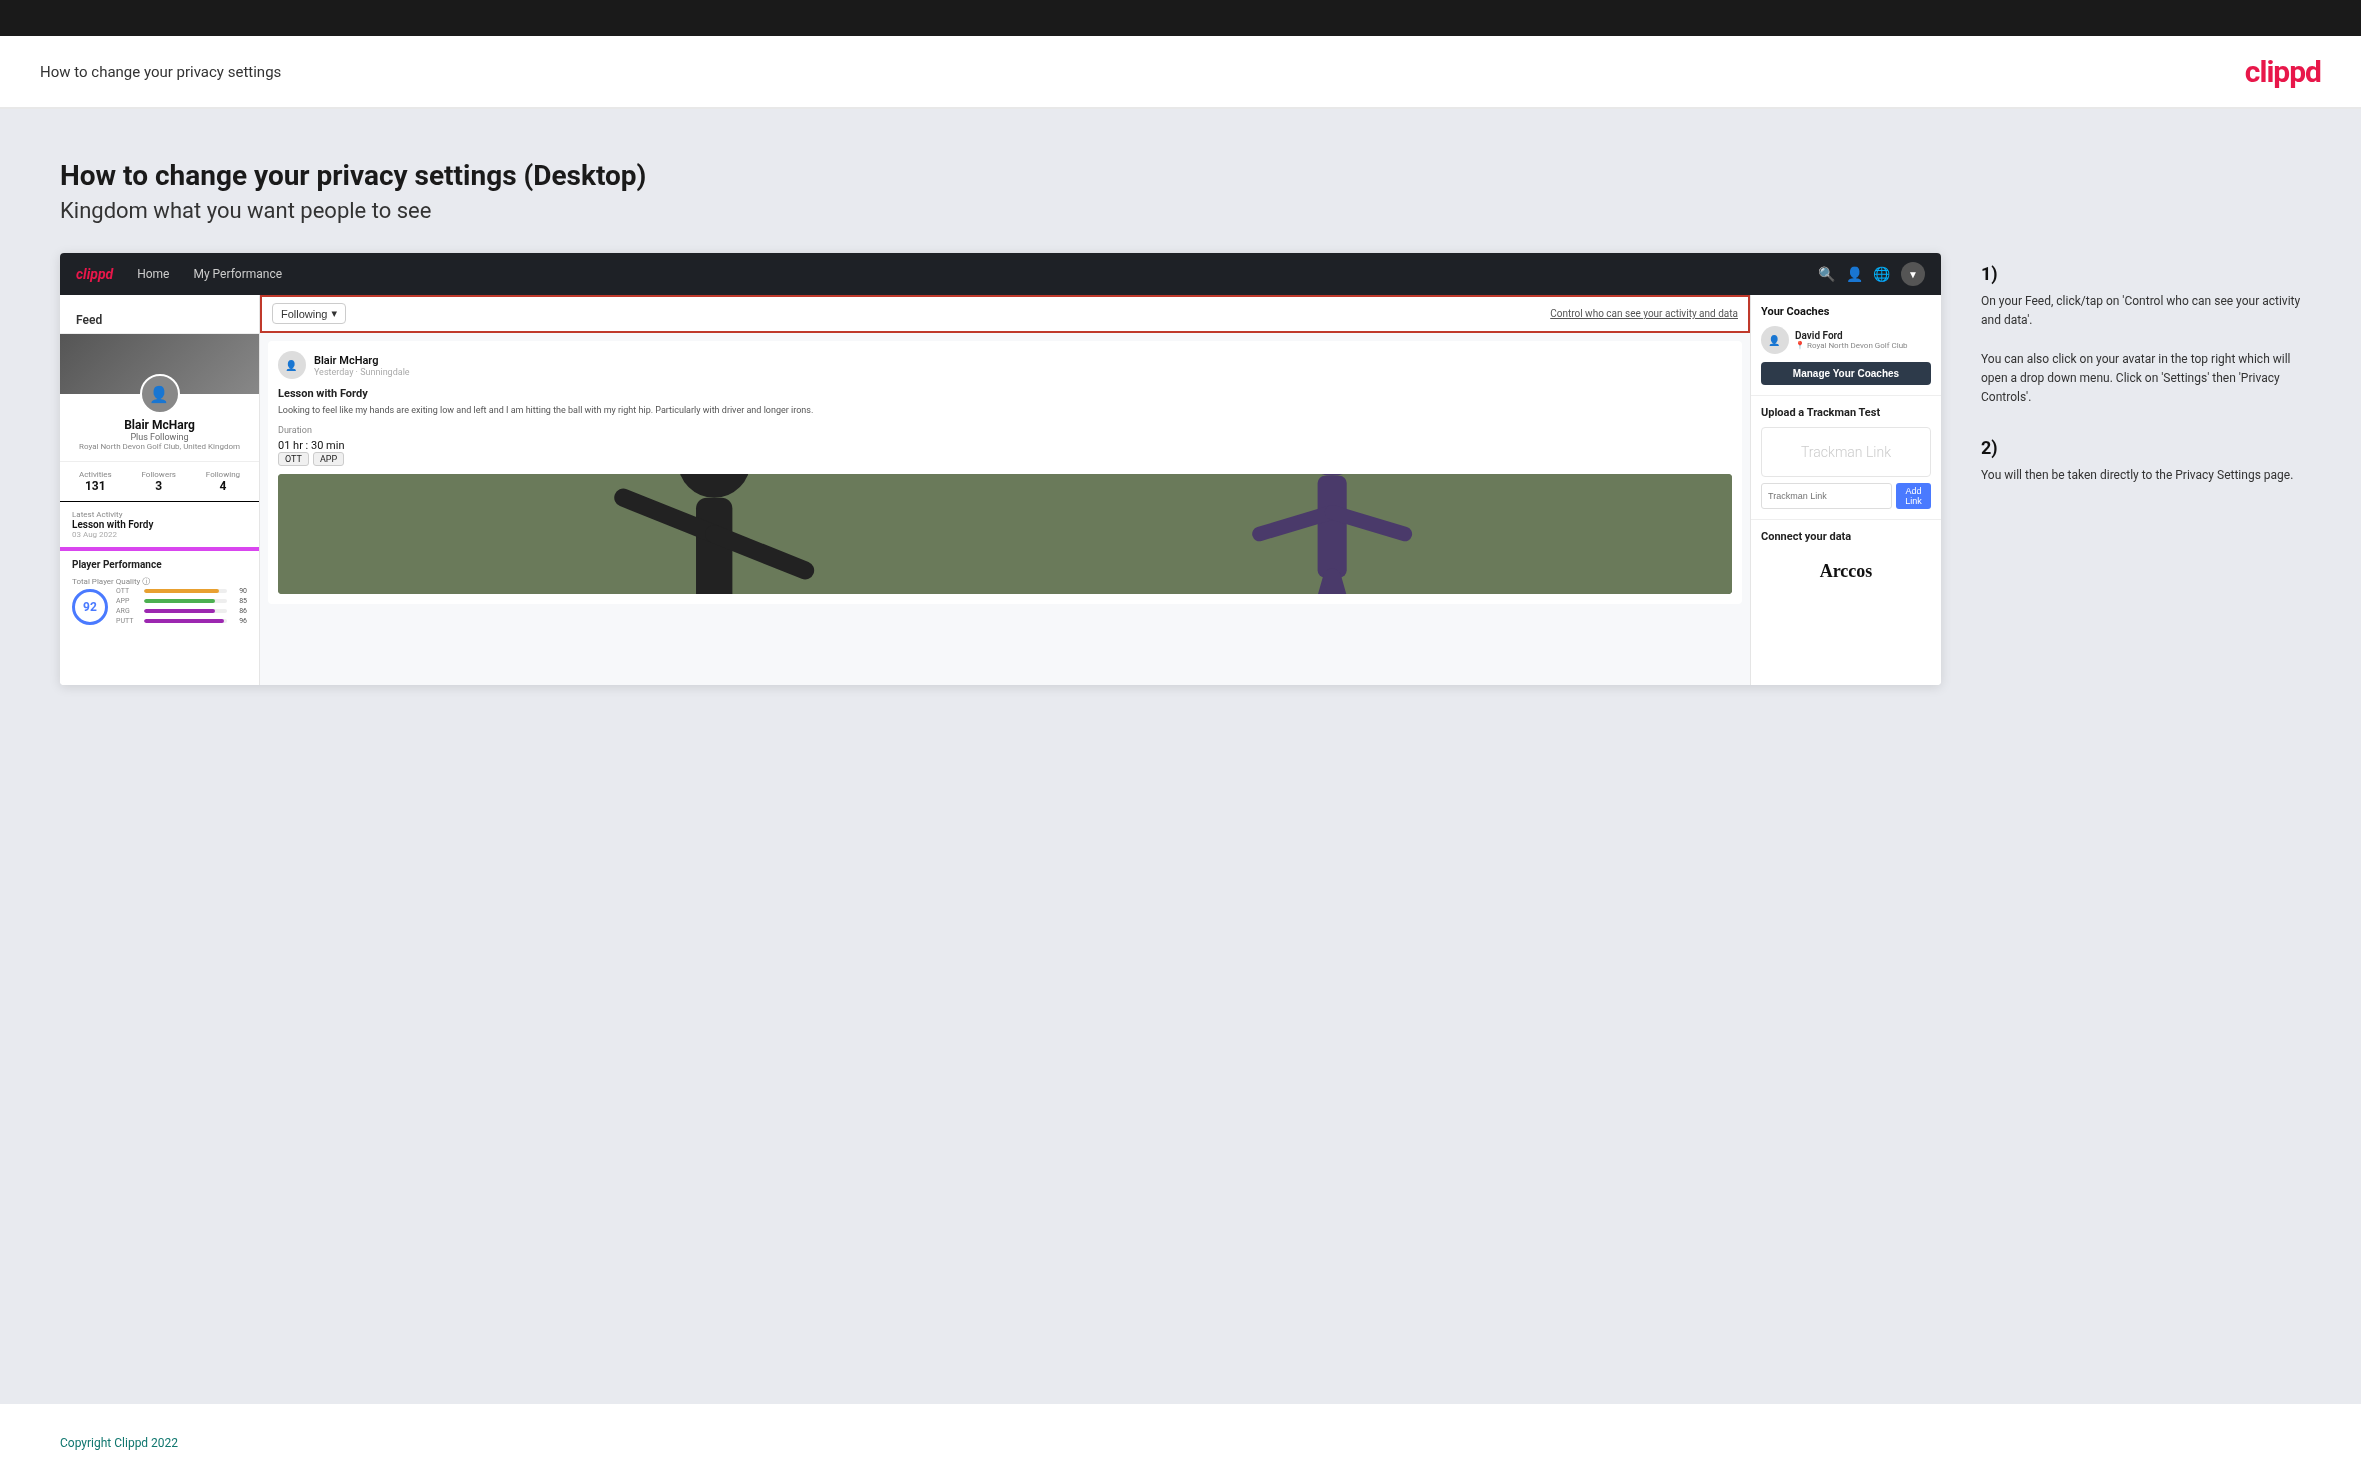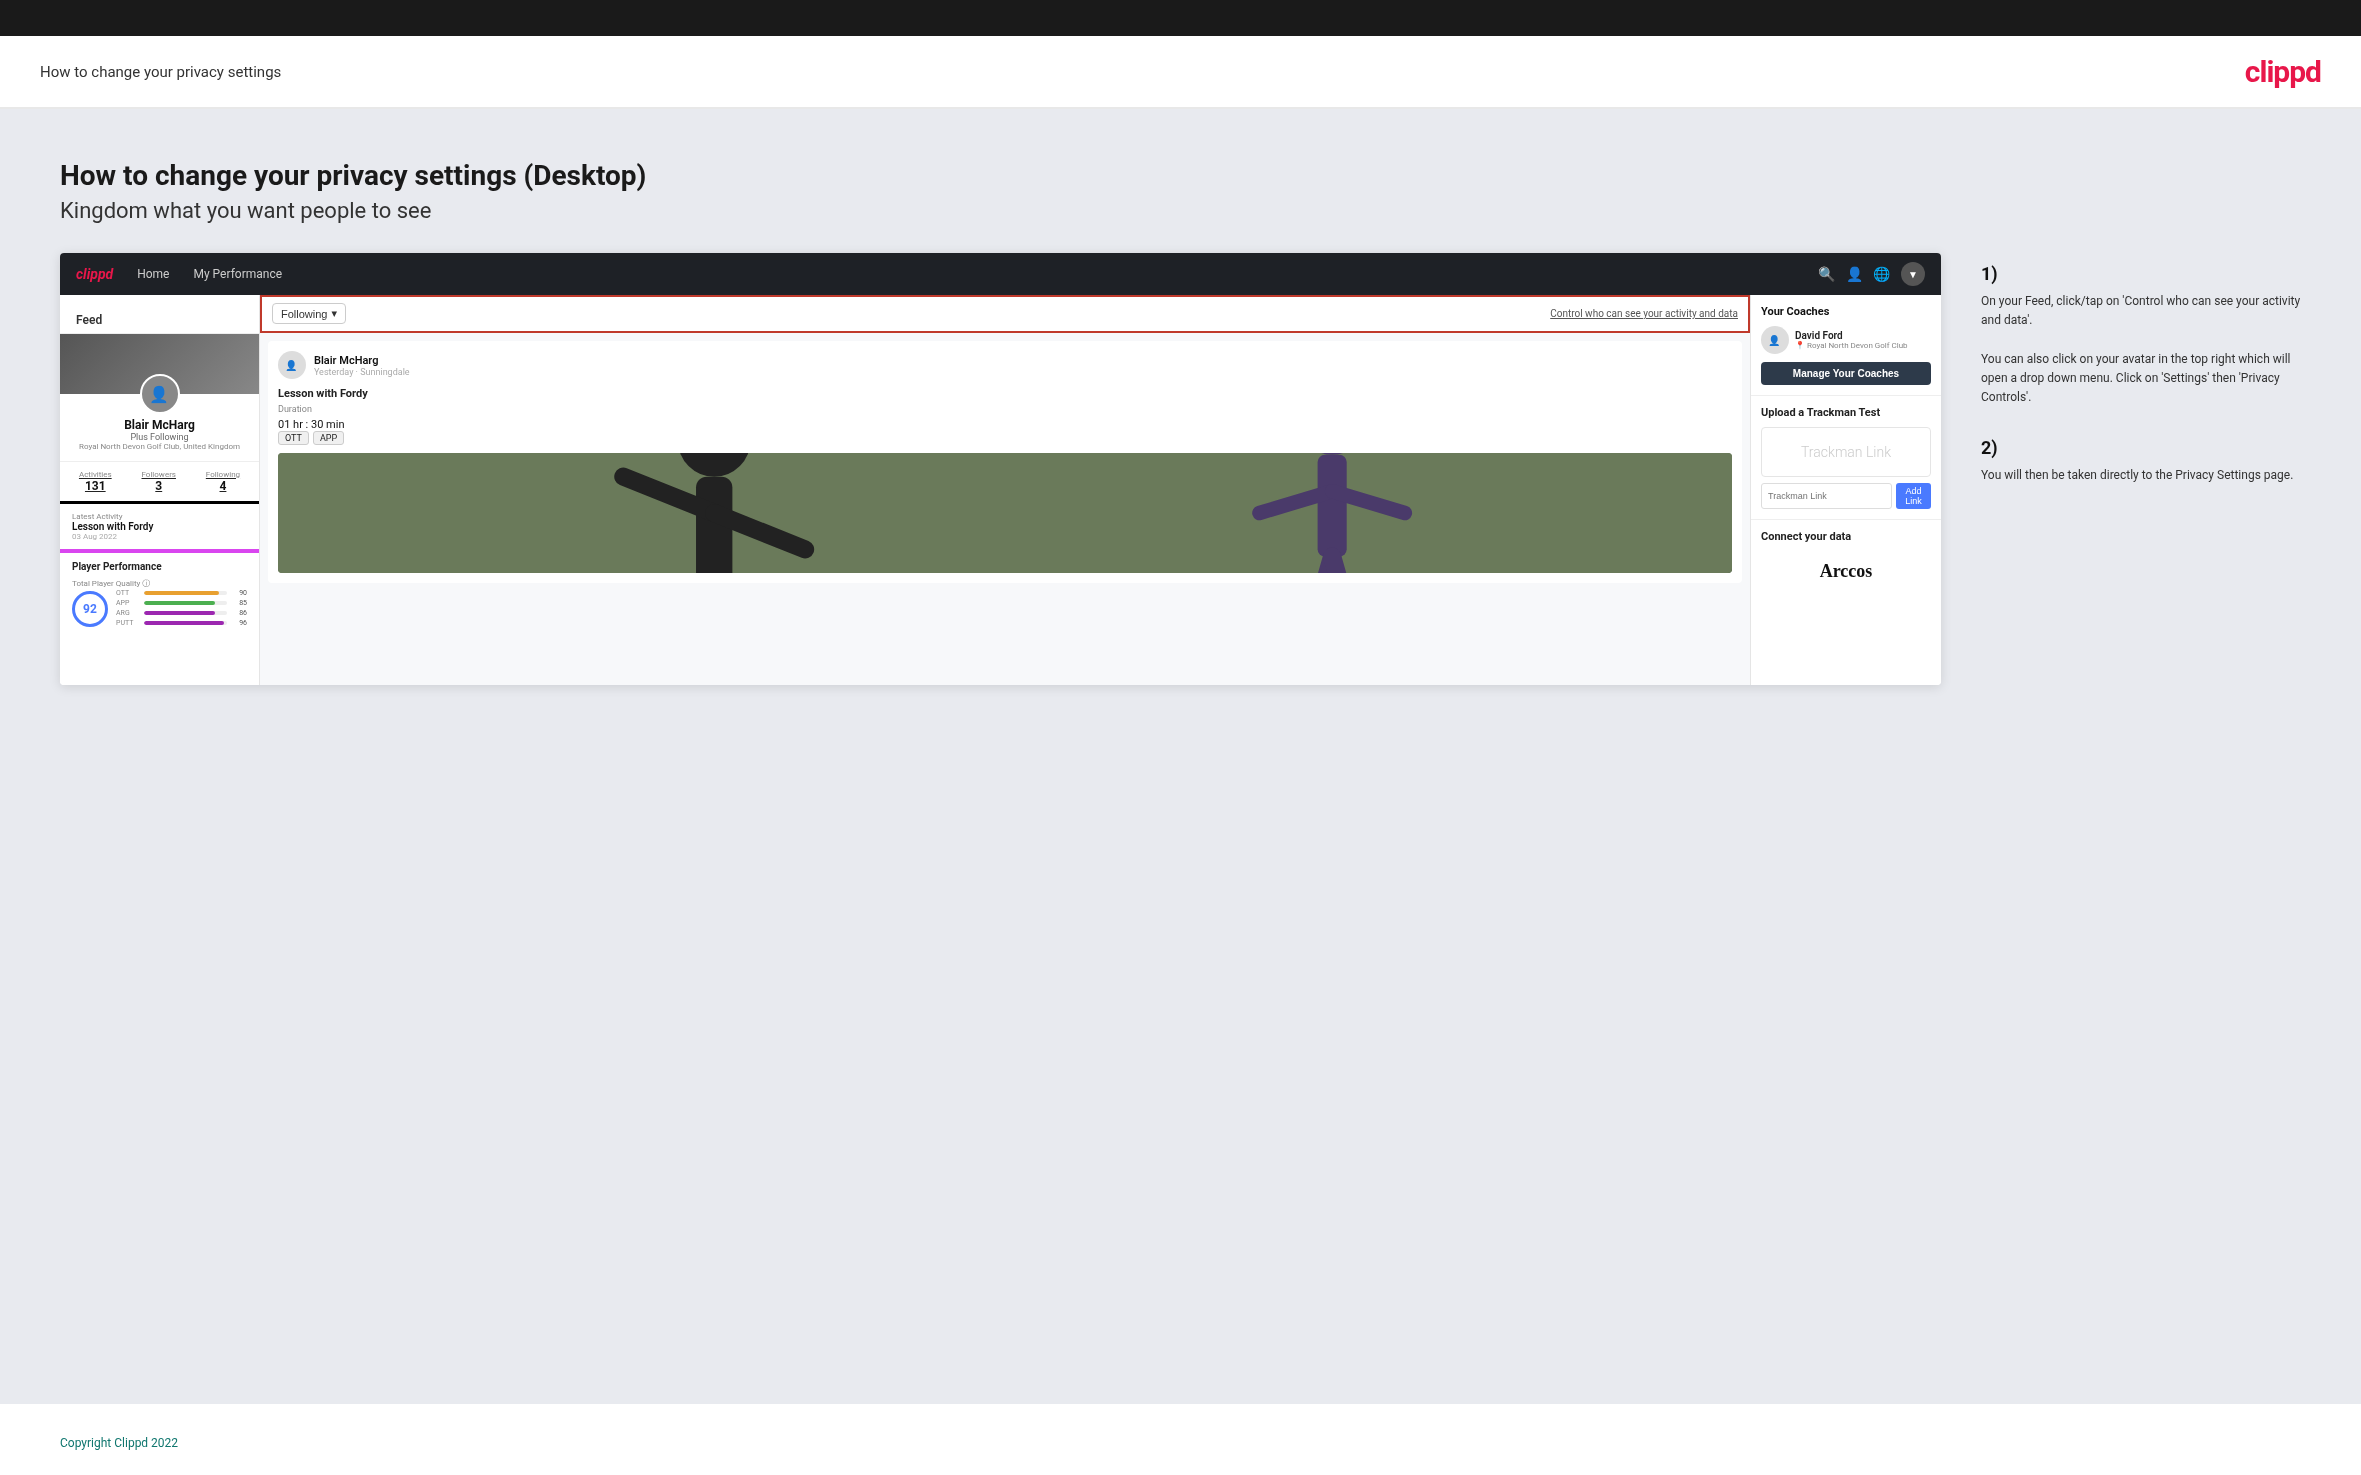--- a/index.html
+++ b/index.html
@@ -175,22 +175,21 @@
     .profile-club {
       font-size: 8px;
       color: #888;
     }
 
     .profile-stats {
       display: flex;
       justify-content: space-around;
       padding: 8px 4px;
       border-top: 1px solid #eee;
-      border-bottom: 3px solid #000000;
-      text-decoration: underline;
+      border-bottom: 1px solid #000000;
     }
     .stat-item {
       text-align: center;
     }
     .stat-label {
       font-size: 8px;
       color: #888;
     }
     .stat-value {
       font-size: 12px;
@@ -658,20 +657,21 @@
 
           <div class="feed-post">
             <div class="post-author">
               <div class="post-avatar">👤</div>
               <div>
                 <div class="post-name">Blair McHarg</div>
                 <div class="post-meta">Yesterday · Sunningdale</div>
               </div>
             </div>
             <div class="post-title">Lesson with Fordy</div>
+            <div class="post-body">Looking to feel like my hands are exiting low and left and I am hitting the ball with my right hip. Particularly with driver and longer irons.</div>
             <div class="post-duration">Duration</div>
             <div class="post-duration-value">01 hr : 30 min</div>
             <div class="post-tags">
               <span class="post-tag">OTT</span>
               <span class="post-tag">APP</span>
             </div>
             <div class="post-image">
               
               <svg width="100%" height="100%" viewBox="0 0 400 120" preserveAspectRatio="xMidYMid slice">
                 <rect width="400" height="120" fill="#6a7a5a"></rect>

